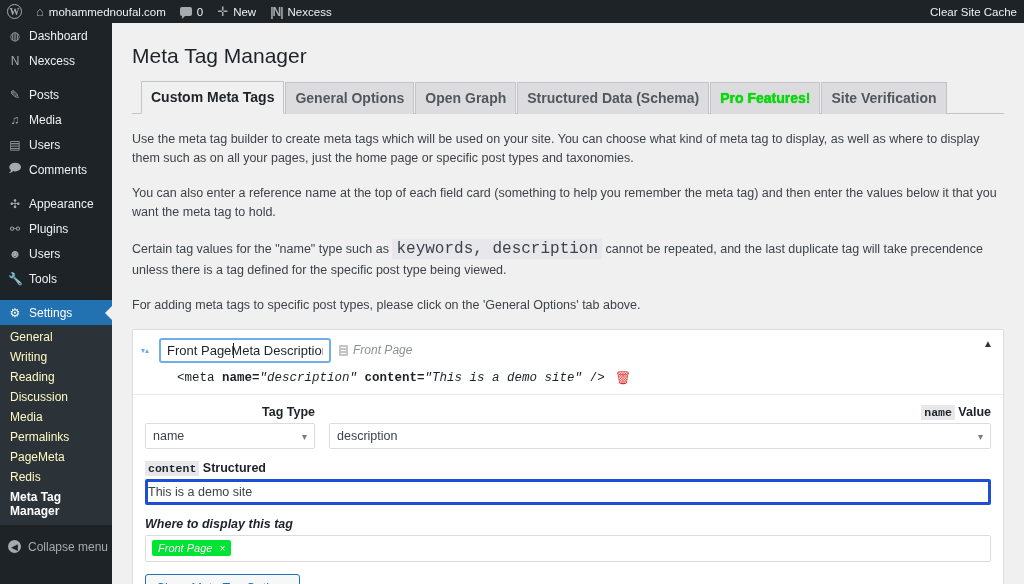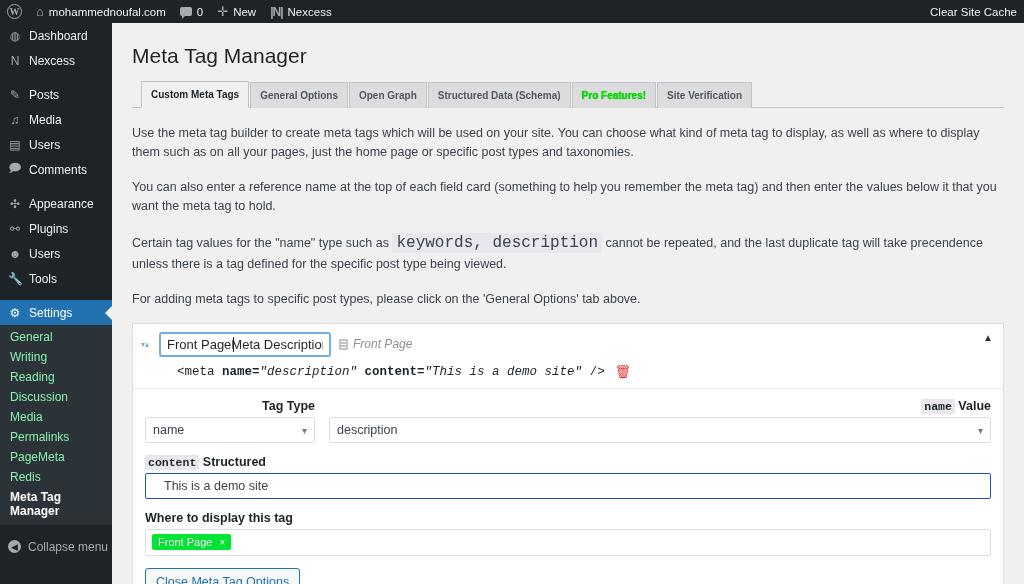--- a/index.html
+++ b/index.html
@@ -83,21 +83,21 @@
   .menu-top.current .mi { color: #fff; }
   .menu-top.current:after {
     content: ""; position: absolute; right: -1px; top: 50%;
     transform: translateY(-50%);
     border-style: solid; border-width: 8px 8px 8px 0;
     border-color: transparent #f0f0f1 transparent transparent;
   }
   .submenu { background: #2c3338; padding: 2px 0 4px 0; }
   .submenu a {
     display: block; padding: 3px 0 3px 10px;
-    color: #86efac; text-decoration: none; font-size: 12px;
+    color: #fef9c3; text-decoration: none; font-size: 12px;
   }
   .submenu a.current { color: #fff; font-weight: bold; }
   .collapse-row {
     display: flex; align-items: center; gap: 7px;
     height: 25px; padding-left: 8px; margin-top: 9px;
     color: #a7aaad; cursor: pointer;
   }
   .collapse-dot {
     width: 13px; height: 13px; border-radius: 50%;
     background: #a7aaad; color: #1d2327;
@@ -124,21 +124,21 @@
   .nav-tabs {
     display: flex; align-items: flex-end;
     border-bottom: 1px solid #c3c4c7;
     margin: 0 0 16px 0; padding-left: 9px;
     gap: 1px;
   }
   .nav-tab {
     background: #dcdcde; border: 1px solid #c3c4c7;
     border-bottom: none;
     padding: 5px 9px 5px 9px;
-    font-size: 10px; font-weight: bold;
+    font-size: 14px; font-weight: bold;
     color: #50575e; line-height: 1.5;
     margin-bottom: -1px; cursor: pointer;
     white-space: nowrap;
   }
   .nav-tab.active { background: #f0f0f1; color: #1d2327; border-bottom: 1px solid #f0f0f1; }
   .nav-tab.pro { color: #00e000; text-shadow: 0 0 1px #0a0; }
 
   p.intro {
     margin: 16px 0 14px 0; font-size: 12.5px;
     line-height: 1.5; color: #3c434a; max-width: 880px;
@@ -234,23 +234,23 @@
     color: #3c434a; padding: 0 22px 0 7px;
     display: flex; align-items: center;
     position: relative; cursor: pointer;
   }
   .sel:after {
     content: "▾"; position: absolute; right: 7px; top: 50%;
     transform: translateY(-50%); color: #787c82; font-size: 10px;
   }
   .txt {
     width: 100%; height: 26px;
-    border: 1px solid #1d4ed8; border-radius: 2px;
+    border: 3px solid #1d4ed8; border-radius: 2px;
     background: #fff; font-size: 12.5px;
-    color: #3c434a; padding: 0 18px;
+    color: #3c434a; padding: 0 0;
     display: flex; align-items: center;
   }
   .chips-box {
     width: 100%; min-height: 27px;
     border: 1px solid #dcdcde; border-radius: 2px;
     background: #fff; padding: 4px 6px;
     display: flex; align-items: center; gap: 5px; flex-wrap: wrap;
   }
   .chip {
     background: #00e533; color: #fff;
@@ -445,21 +445,21 @@
       </div>
 
       <div style="margin-bottom:12px;">
         <span class="field-label"><code>content</code>
           <span>Structured</span></span>
         <div class="txt">
           <span>This is a demo site</span>
         </div>
       </div>
 
-      <div style="margin-bottom:12px;">
+      <div style="margin-bottom:12px;font-style:italic;">
         <span class="field-label">Where to display this tag</span>
         <div class="chips-box">
           <span class="chip">
             <span>Front Page</span>
             <span class="x">×</span>
           </span>
         </div>
       </div>
 
       <div>

